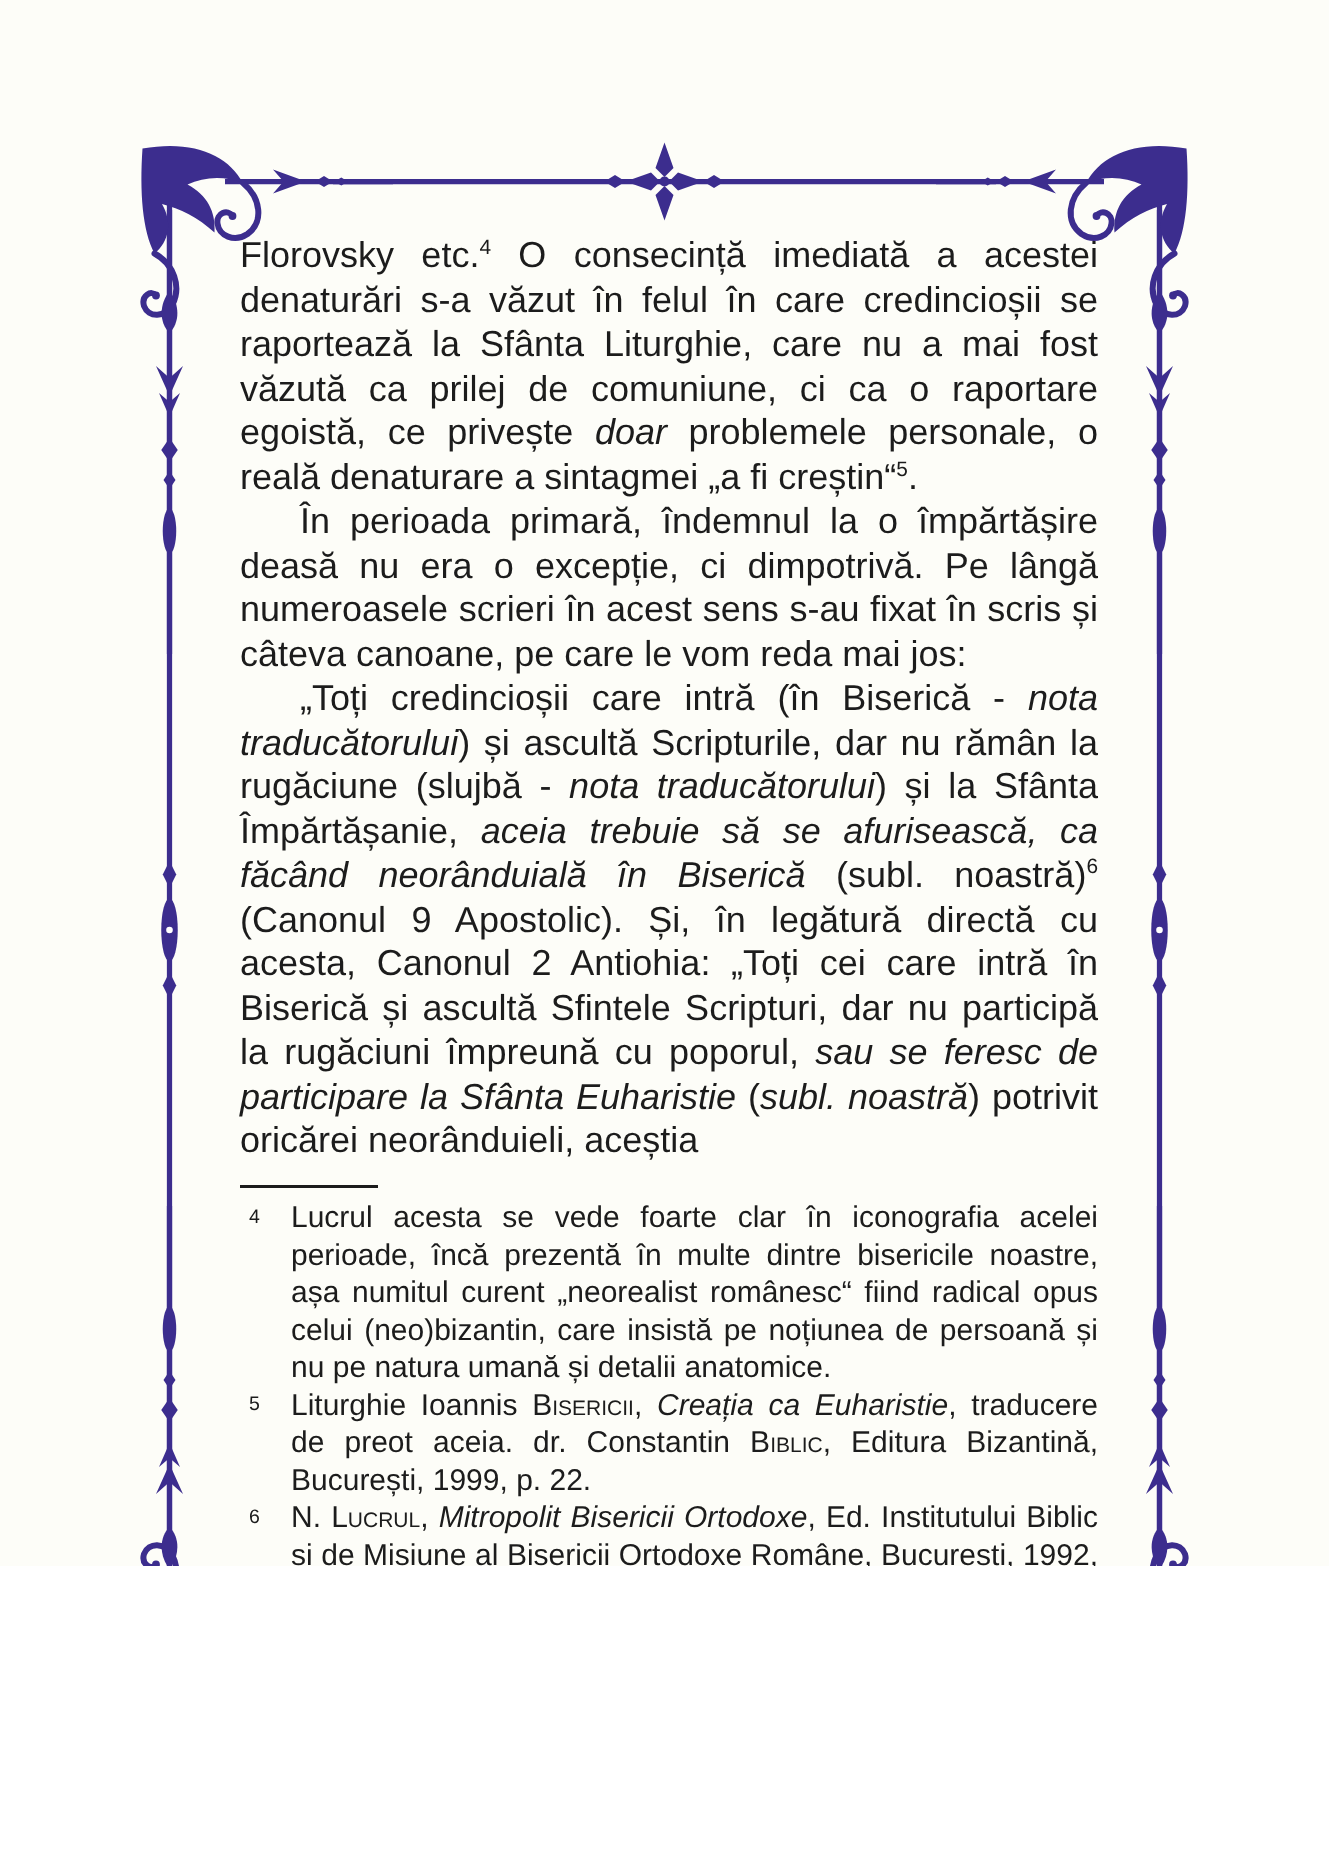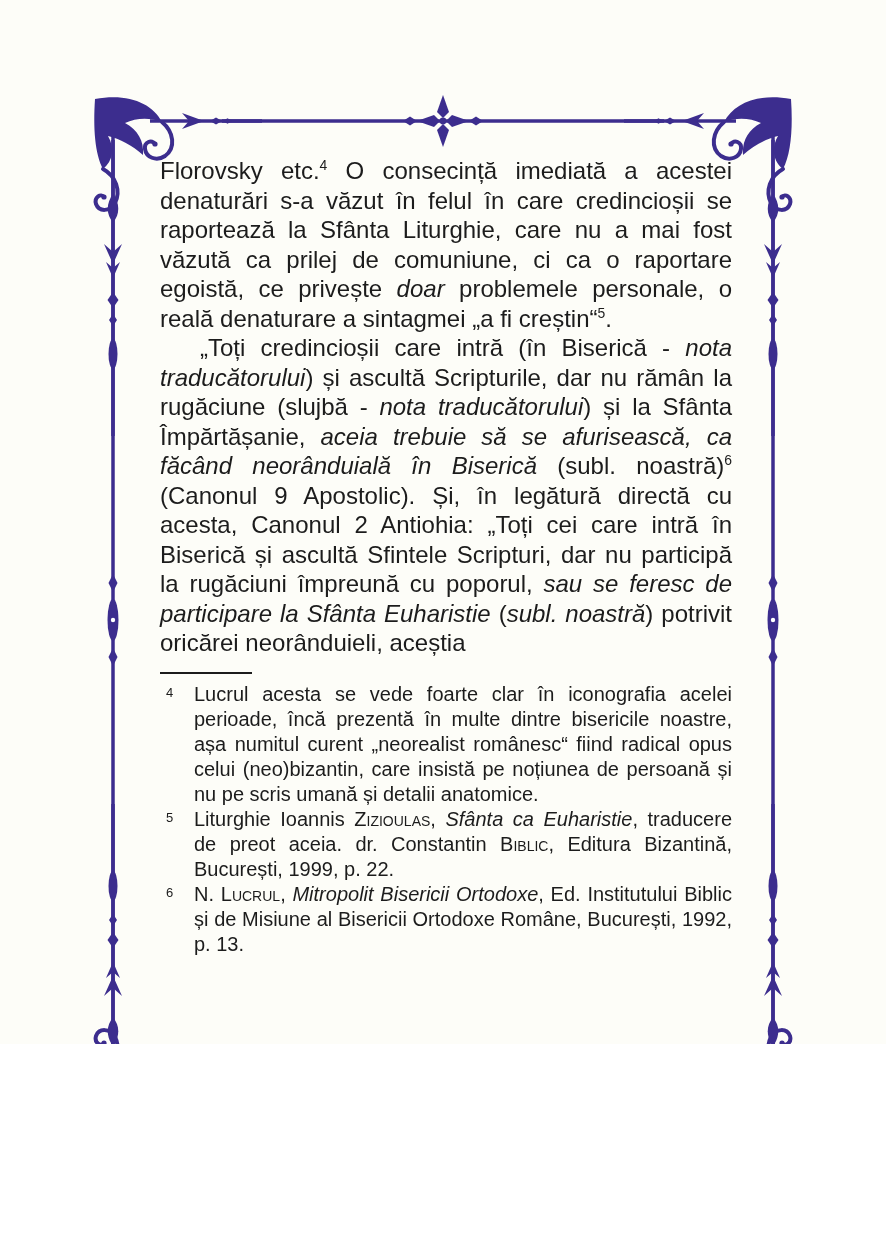--- a/index.html
+++ b/index.html
@@ -108,30 +108,31 @@
     </g>
 
     <use href="#cornerFlourish" transform="translate(92,96)"></use>
     <use href="#cornerFlourish" transform="translate(794,96) scale(-1,1)"></use>
     <use href="#cornerFlourish" transform="translate(92,1144) scale(1,-1)"></use>
     <use href="#cornerFlourish" transform="translate(794,1144) scale(-1,-1)"></use>
   </svg>
 
   <div class="content">
     <p class="para first"><span>Florovsky etc.</span><sup>4</sup><span> O consecință imediată a acestei denaturări s-a văzut în felul în care credincioșii se raportează la Sfânta Liturghie, care nu a mai fost văzută ca prilej de comuniune, ci ca o raportare egoistă, ce privește </span><span class="it">doar</span><span> problemele personale, o reală denaturare a sintagmei „a fi creștin“</span><sup>5</sup><span>.</span></p>
+    <p class="para"><span>În perioada primară, îndemnul la o împărtășire deasă nu era o excepție, ci dimpotrivă. Pe lângă numeroasele scrieri în acest sens s-au fixat în scris și câteva canoane, pe care le vom reda mai jos:</span></p>
     <p class="para"><span>„Toți credincioșii care intră (în Biserică - </span><span class="it">nota traducătorului</span><span>) și ascultă Scripturile, dar nu rămân la rugăciune (slujbă - </span><span class="it">nota traducătorului</span><span>) și la Sfânta Împărtășanie, </span><span class="it">aceia trebuie să se afurisească, ca făcând neorânduială în Biserică</span><span> (subl. noastră)</span><sup>6</sup><span> (Canonul 9 Apostolic). Și, în legătură directă cu acesta, Canonul 2 Antiohia: „Toți cei care intră în Biserică și ascultă Sfintele Scripturi, dar nu participă la rugăciuni împreună cu poporul, </span><span class="it">sau se feresc de participare la Sfânta Euharistie</span><span> (</span><span class="it">subl. noastră</span><span>) potrivit oricărei neorânduieli, aceștia</span></p>
 
     <div class="fnrule"></div>
 
     <div class="footnotes">
       <p class="fn">
-        <span class="fnnum">4</span><span><span>Lucrul acesta se vede foarte clar în iconografia acelei perioade, încă prezentă în multe dintre bisericile noastre, așa numitul curent „neorealist românesc“ fiind radical opus celui (neo)bizantin, care insistă pe noțiunea de persoană și nu pe scris umană și detalii anatomice.</span></span>
+        <span class="fnnum">4</span><span><span>Lucrul acesta se vede foarte clar în iconografia acelei perioade, încă prezentă în multe dintre bisericile noastre, așa numitul curent „neorealist românesc“ fiind radical opus celui (neo)bizantin, care insistă pe noțiunea de persoană și nu pe natura umană și detalii anatomice.</span></span>
       </p>
       <p class="fn">
-        <span class="fnnum">5</span><span><span>Liturghie Ioannis </span><span class="sc">Zizioulas</span><span>, </span><span class="it">Sfânta ca Euharistie</span><span>, traducere de preot aceia. dr. Constantin </span><span class="sc">Biblic</span><span>, Editura Bizantină, București, 1999, p. 22.</span></span>
+        <span class="fnnum">5</span><span><span>Liturghie Ioannis </span><span class="sc">Bisericii</span><span>, </span><span class="it">Creația ca Euharistie</span><span>, traducere de preot aceia. dr. Constantin </span><span class="sc">Biblic</span><span>, Editura Bizantină, București, 1999, p. 22.</span></span>
       </p>
       <p class="fn">
         <span class="fnnum">6</span><span><span>N. </span><span class="sc">Lucrul</span><span>, </span><span class="it">Mitropolit Bisericii Ortodoxe</span><span>, Ed. Institutului Biblic și de Misiune al Bisericii Ortodoxe Române, București, 1992, p. 13.</span></span>
       </p>
     </div>
   </div>
 
   <div class="pagenum">3</div>
 </div>
 

